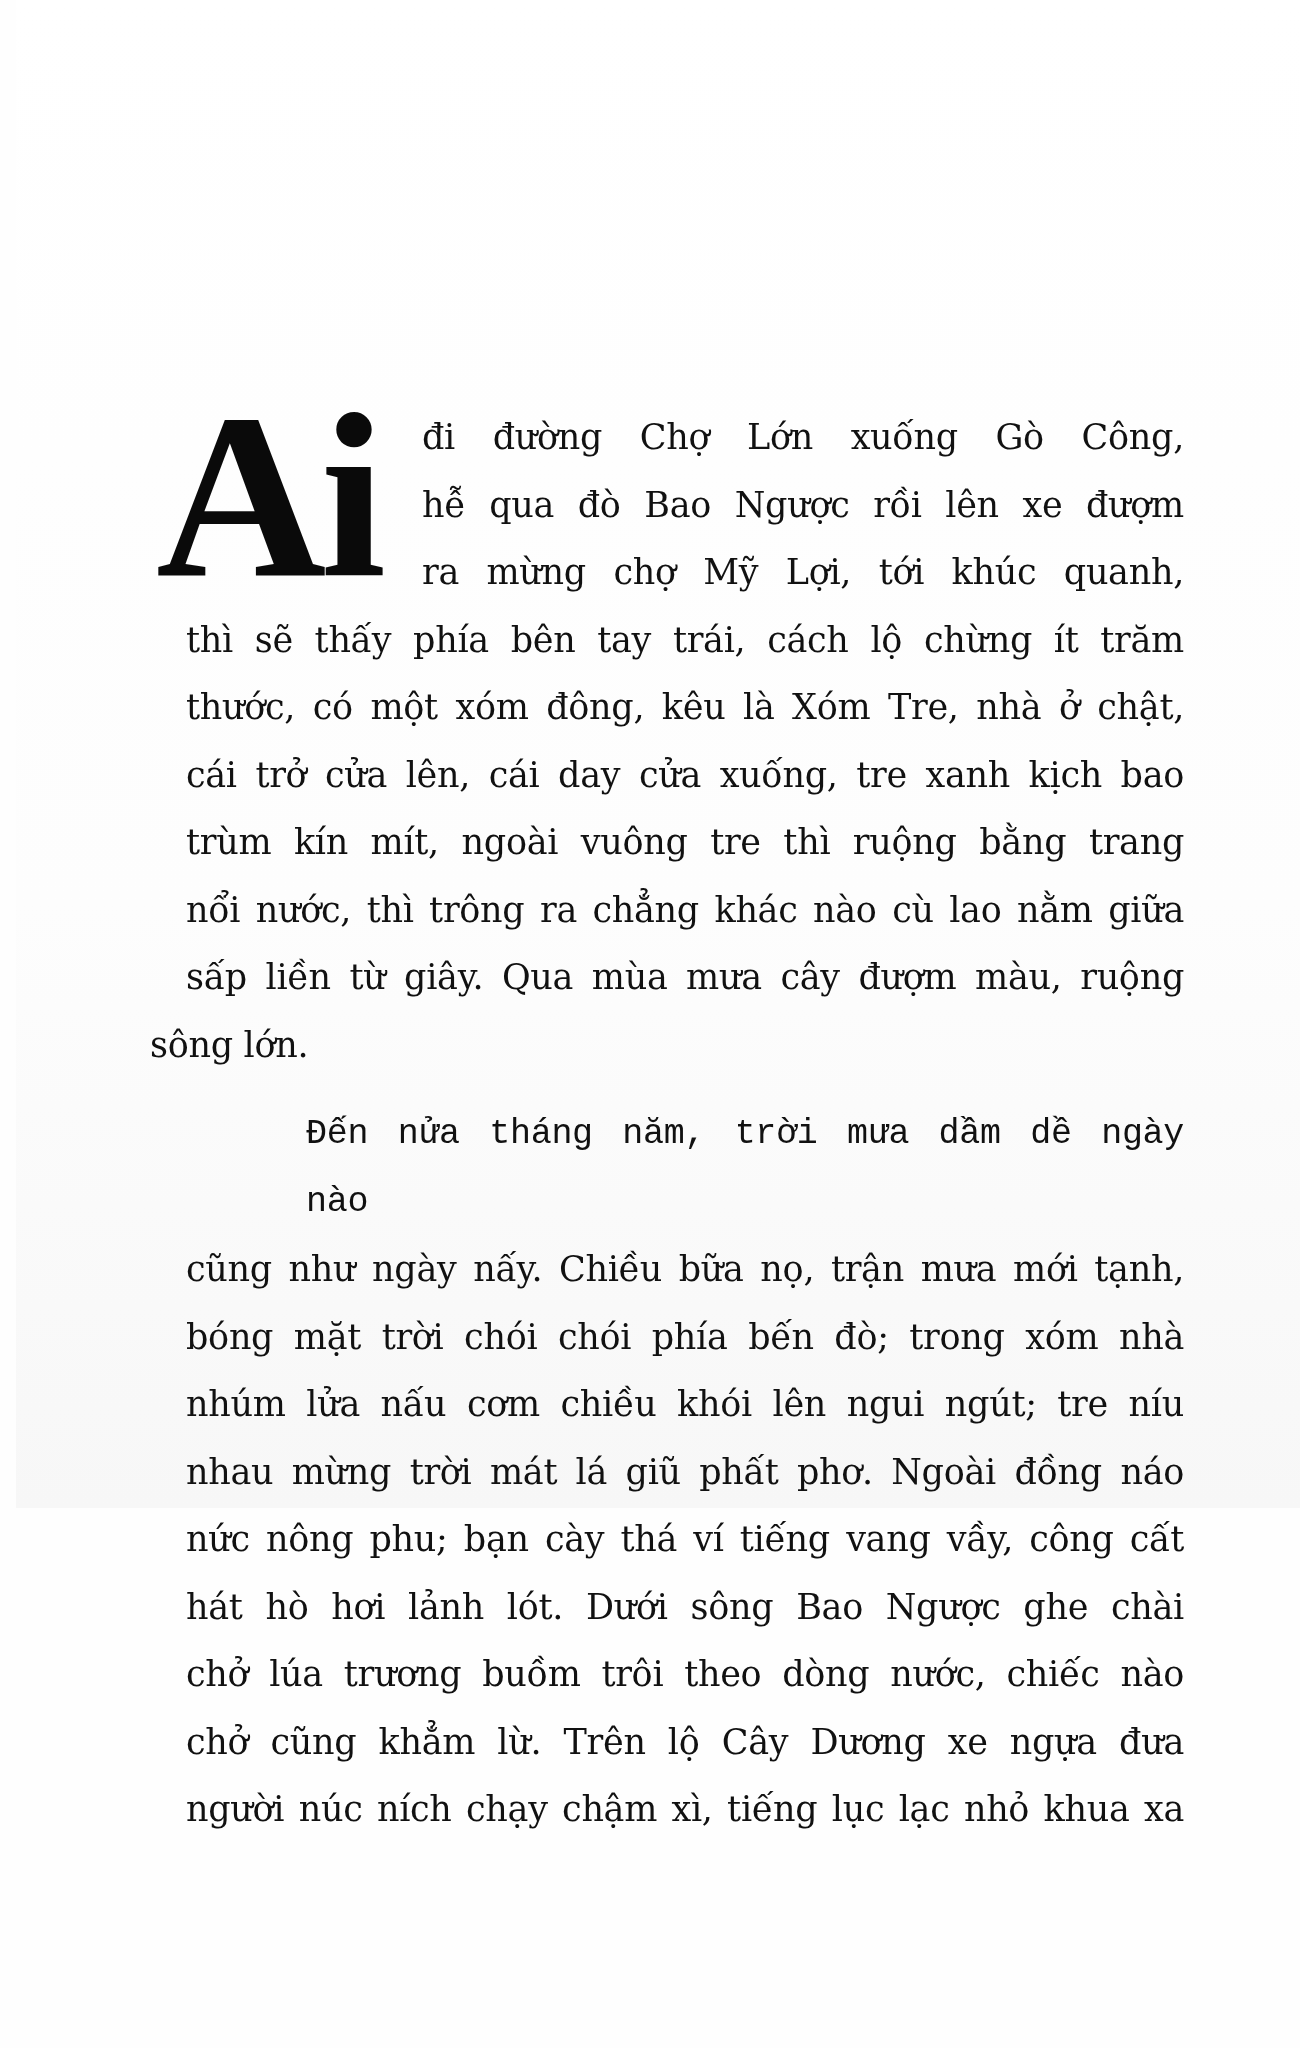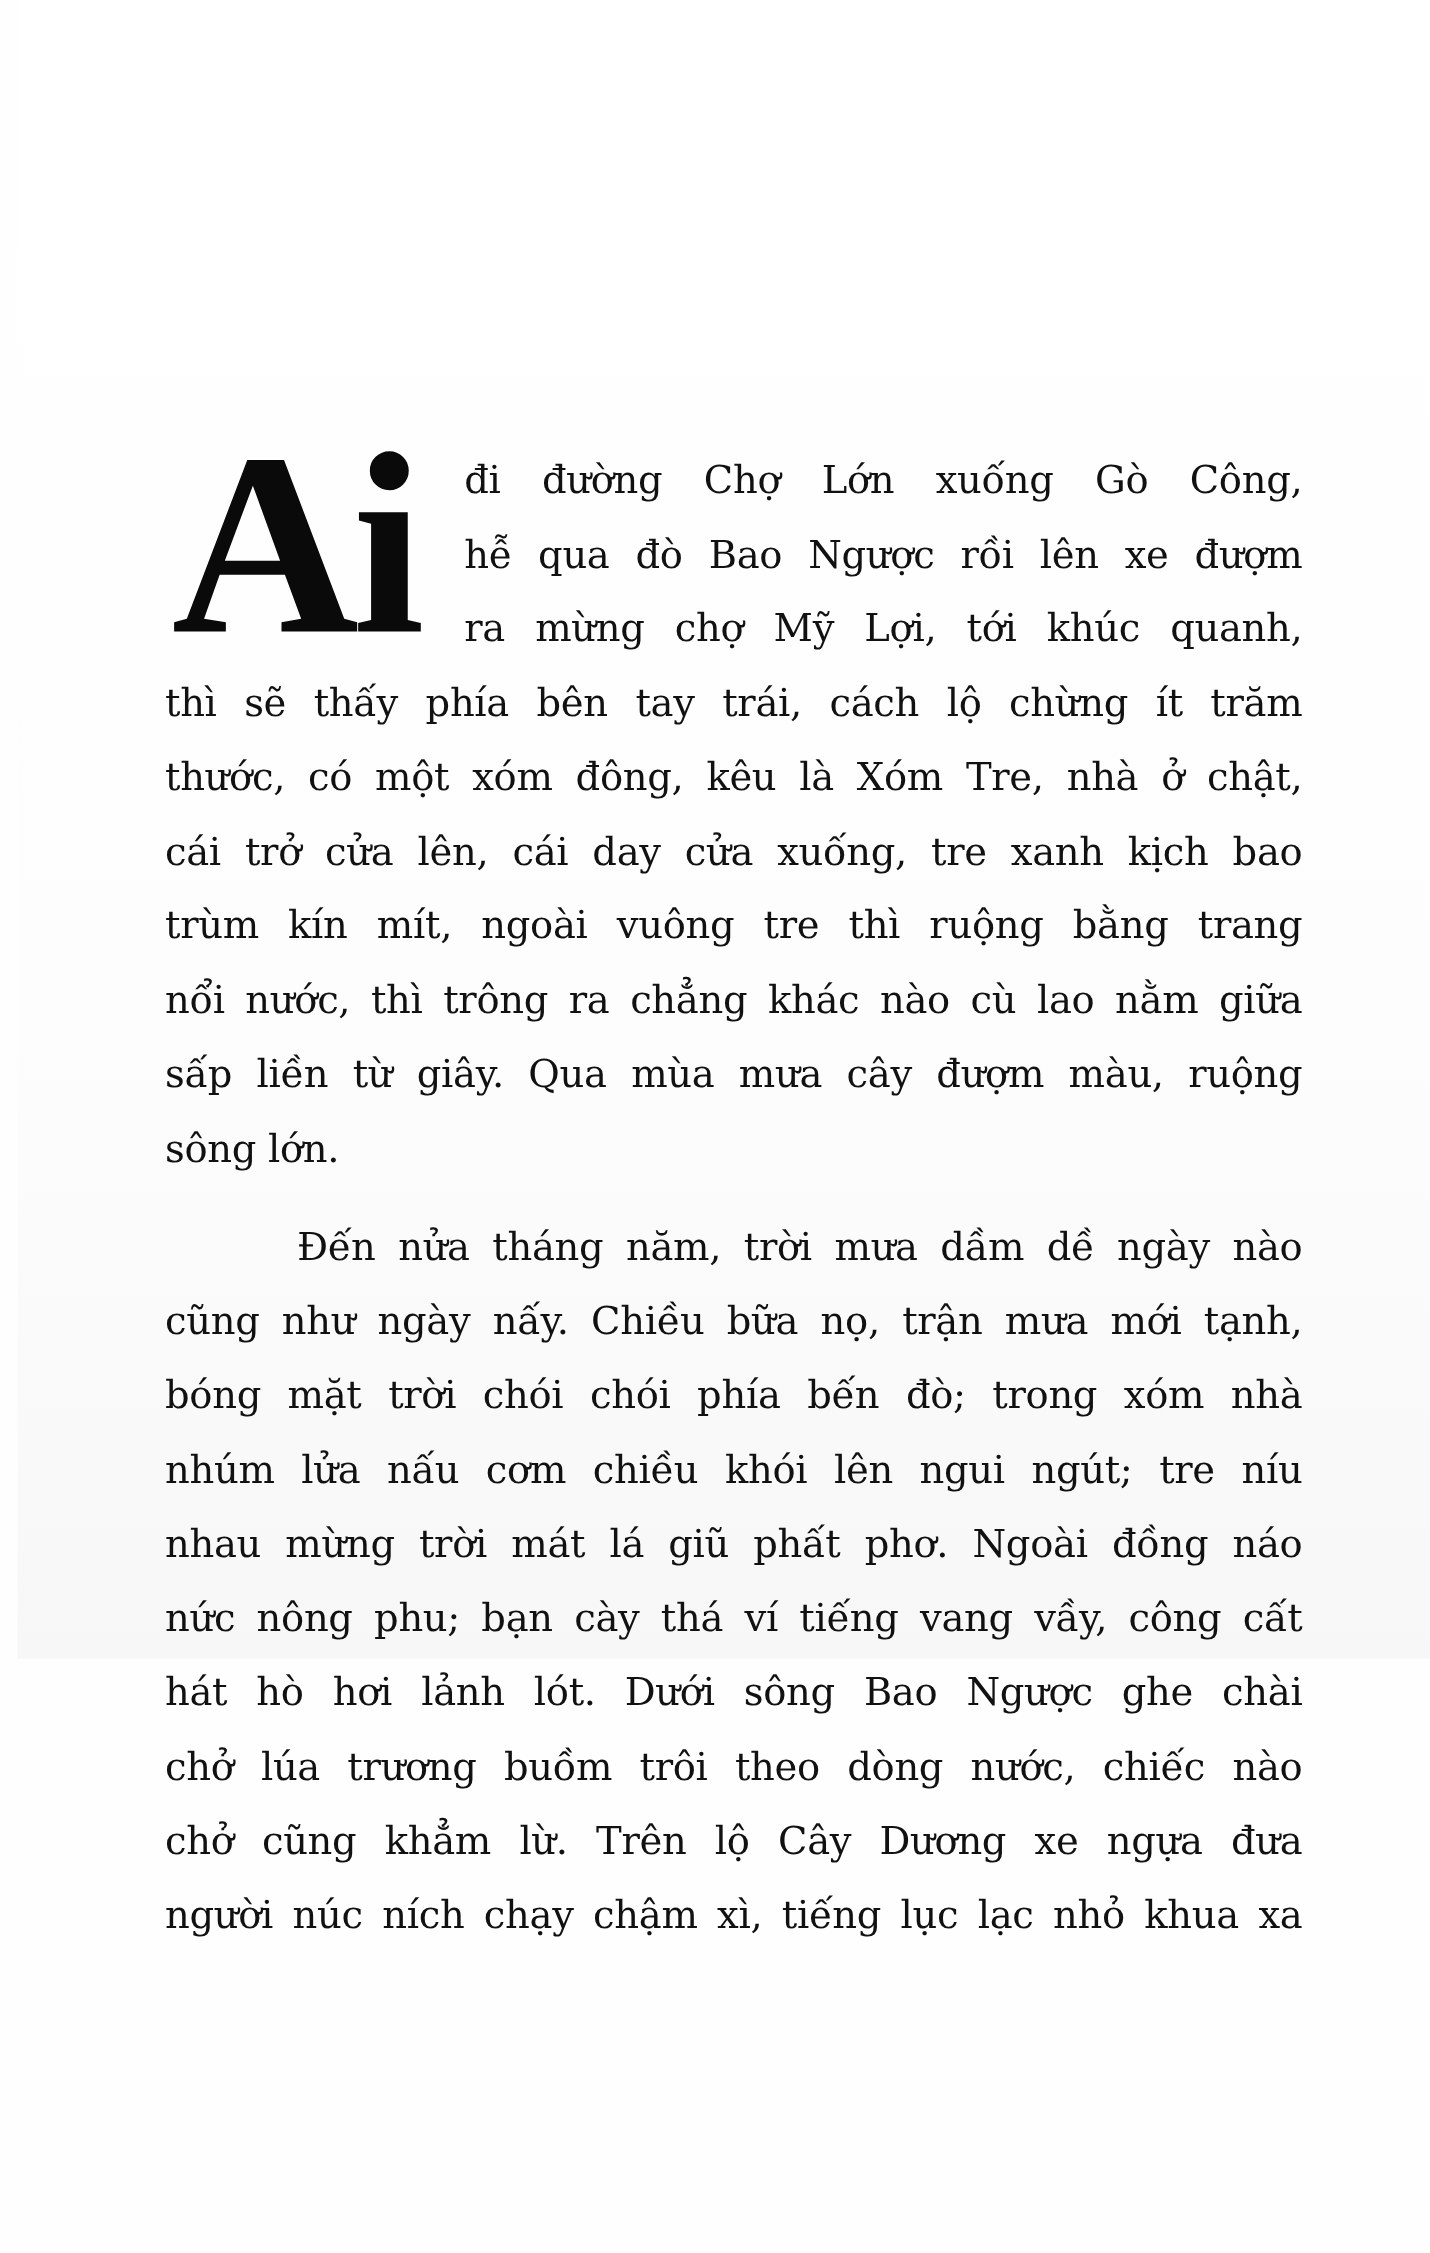--- a/index.html
+++ b/index.html
@@ -57,20 +57,21 @@
       font-size: 236px;
       line-height: 236px;
       font-weight: bold;
       color: #0a0a0a;
       letter-spacing: -6px;
     }
     .justify-line {
       display: block;
       text-align: justify;
       text-align-last: justify;
+      margin-left: 36px;
     }
     .last-line {
       display: block;
       text-align: right;
       text-align-last: left;
     }
   </style>
 </head>
 <body>
 
@@ -87,21 +88,21 @@
       <span class="justify-line">thì sẽ thấy phía bên tay trái, cách lộ chừng ít trăm</span>
       <span class="justify-line">thước, có một xóm đông, kêu là Xóm Tre, nhà ở chật,</span>
       <span class="justify-line">cái trở cửa lên, cái day cửa xuống, tre xanh kịch bao</span>
       <span class="justify-line">trùm kín mít, ngoài vuông tre thì ruộng bằng trang</span>
       <span class="justify-line">nổi nước, thì trông ra chẳng khác nào cù lao nằm giữa</span>
       <span class="justify-line">sấp liền từ giây. Qua mùa mưa cây đượm màu, ruộng</span>
       <span class="last-line">sông lớn.</span>
     </div>
 
     <div class="para">
-      <span class="justify-line" style="padding-left:120px;">Đến nửa tháng năm, trời mưa dầm dề ngày nào</span>
+      <span class="justify-line" style="padding-left:120px;font-family:Liberation Mono, monospace;">Đến nửa tháng năm, trời mưa dầm dề ngày nào</span>
       <span class="justify-line">cũng như ngày nấy. Chiều bữa nọ, trận mưa mới tạnh,</span>
       <span class="justify-line">bóng mặt trời chói chói phía bến đò; trong xóm nhà</span>
       <span class="justify-line">nhúm lửa nấu cơm chiều khói lên ngui ngút; tre níu</span>
       <span class="justify-line">nhau mừng trời mát lá giũ phất phơ. Ngoài đồng náo</span>
       <span class="justify-line">nức nông phu; bạn cày thá ví tiếng vang vầy, công cất</span>
       <span class="justify-line">hát hò hơi lảnh lót. Dưới sông Bao Ngược ghe chài</span>
       <span class="justify-line">chở lúa trương buồm trôi theo dòng nước, chiếc nào</span>
       <span class="justify-line">chở cũng khẳm lừ. Trên lộ Cây Dương xe ngựa đưa</span>
       <span class="justify-line">người núc ních chạy chậm xì, tiếng lục lạc nhỏ khua xa</span>
     </div>

